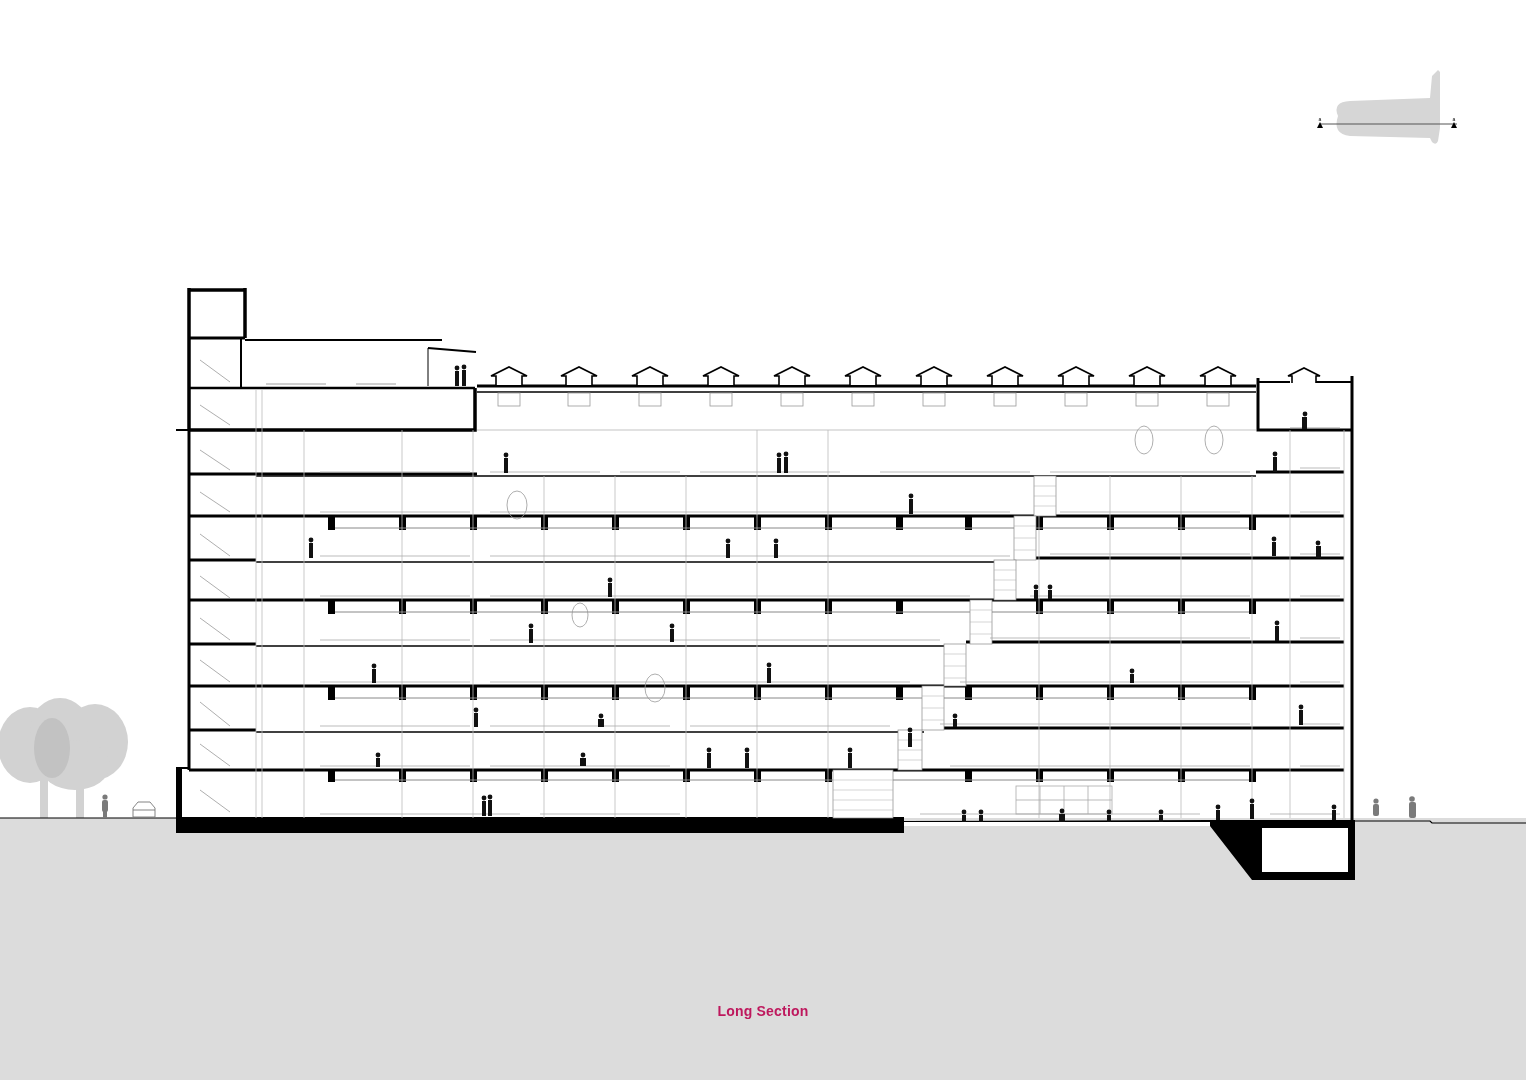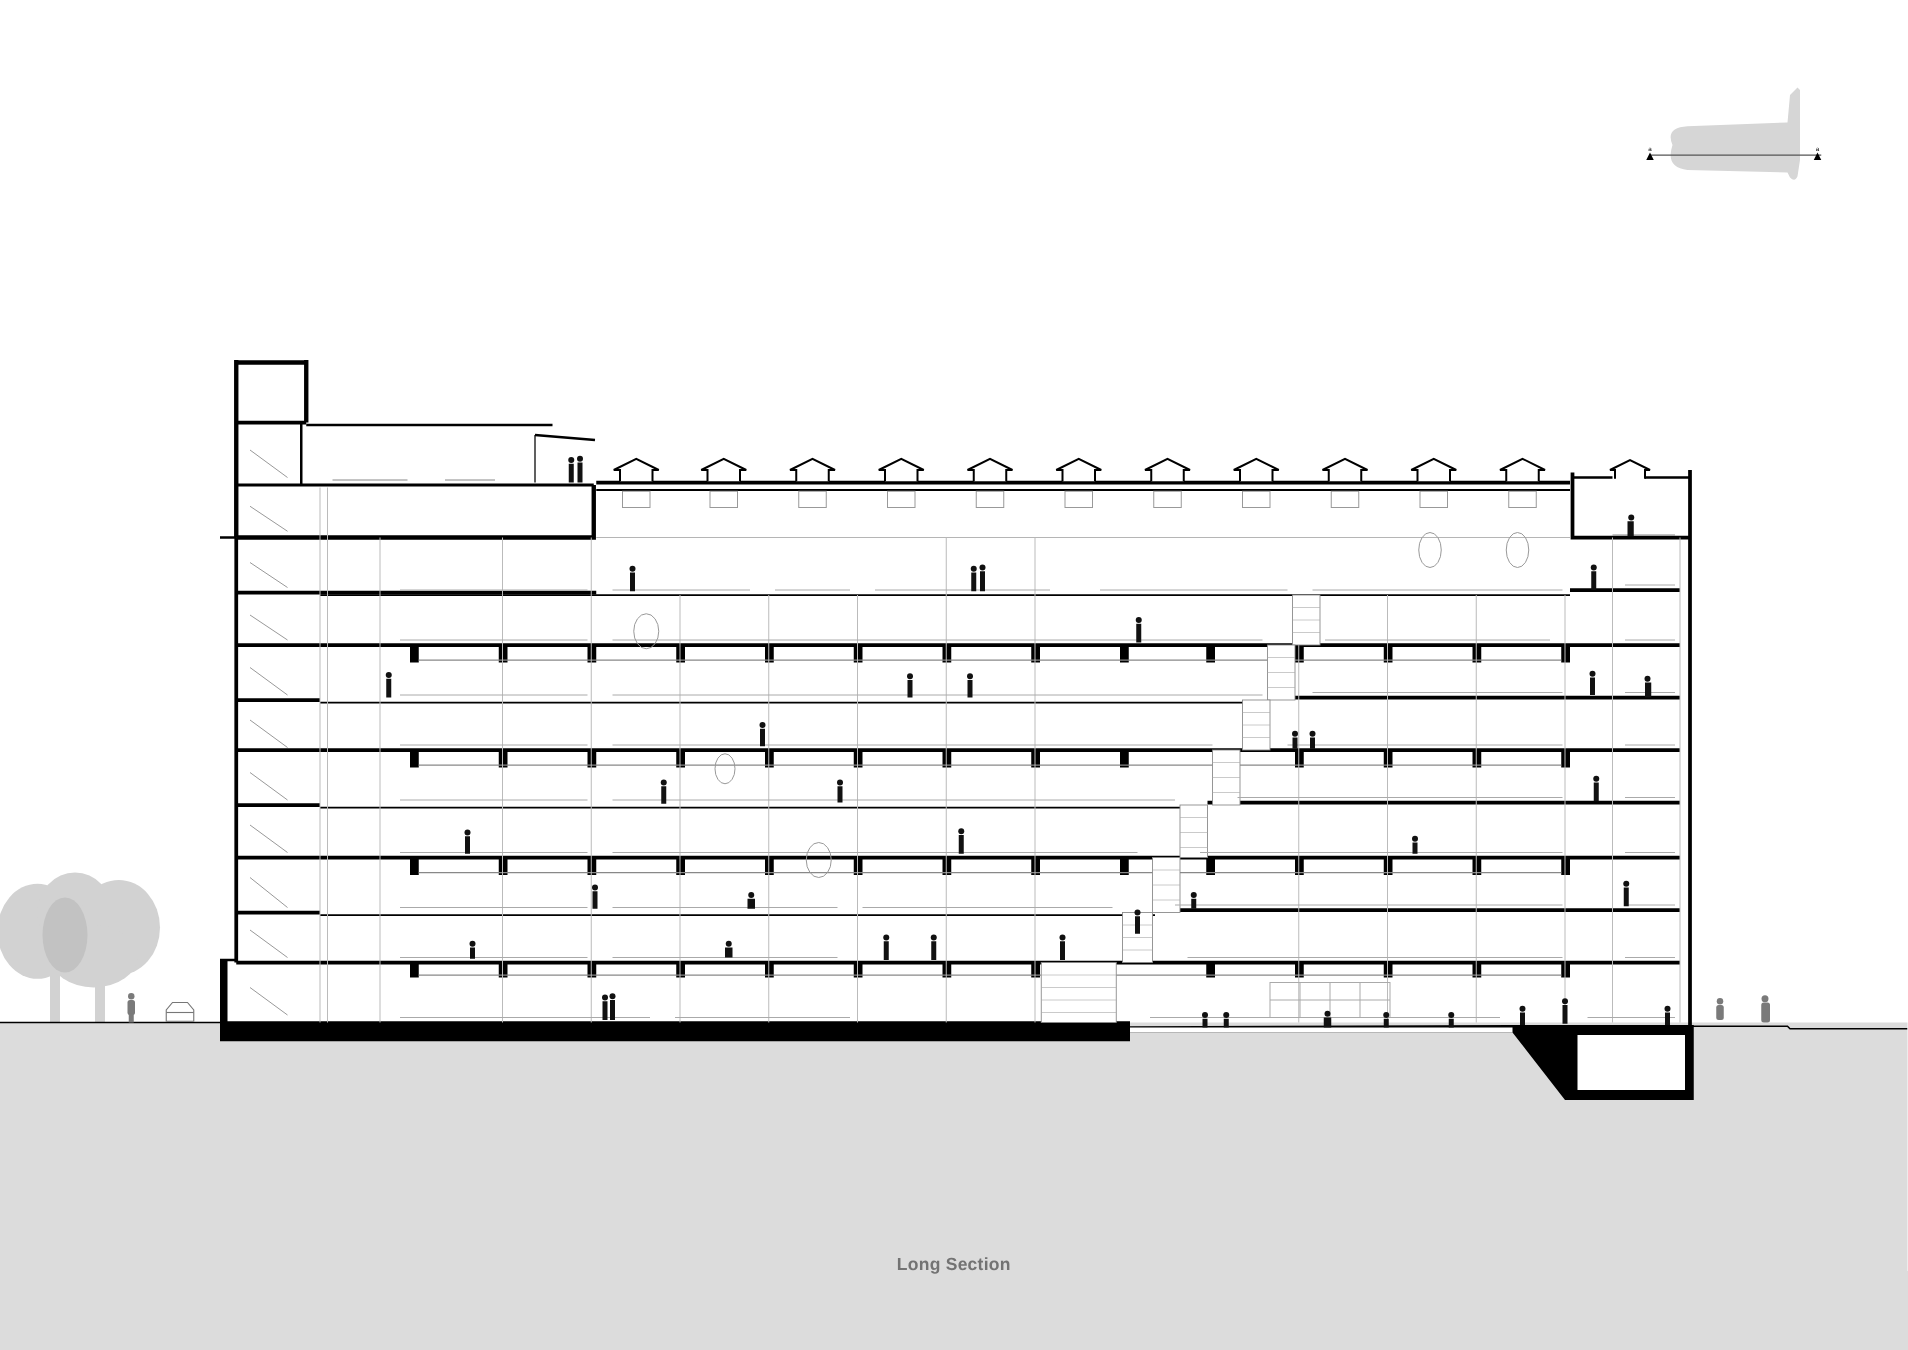--- a/index.html
+++ b/index.html
@@ -8,21 +8,21 @@
     background: #ffffff;
     font-family: "Liberation Sans", "DejaVu Sans", sans-serif;
   }
   #ground-fill {
     position: absolute; left: 0; top: 818px; width: 1526px; height: 262px;
     background: #dcdcdc;
   }
   #drawing { position: absolute; left: 0; top: 0; }
   #caption {
     position: absolute; left: 0; width: 1526px; top: 1003px;
-    text-align: center; font-size: 14px; font-weight: bold; color: #737373;
+    text-align: center; font-size: 14px; font-weight: bold; color: #be185d;
     letter-spacing: 0.2px;
   }
   #key-plan { position: absolute; left: 1310px; top: 66px; }
 </style>
 </head>
 <body>
 
 <div id="ground-fill"></div>
 
 <svg id="drawing" width="1526" height="1080" viewBox="0 0 1526 1080" xmlns="http://www.w3.org/2000/svg">

